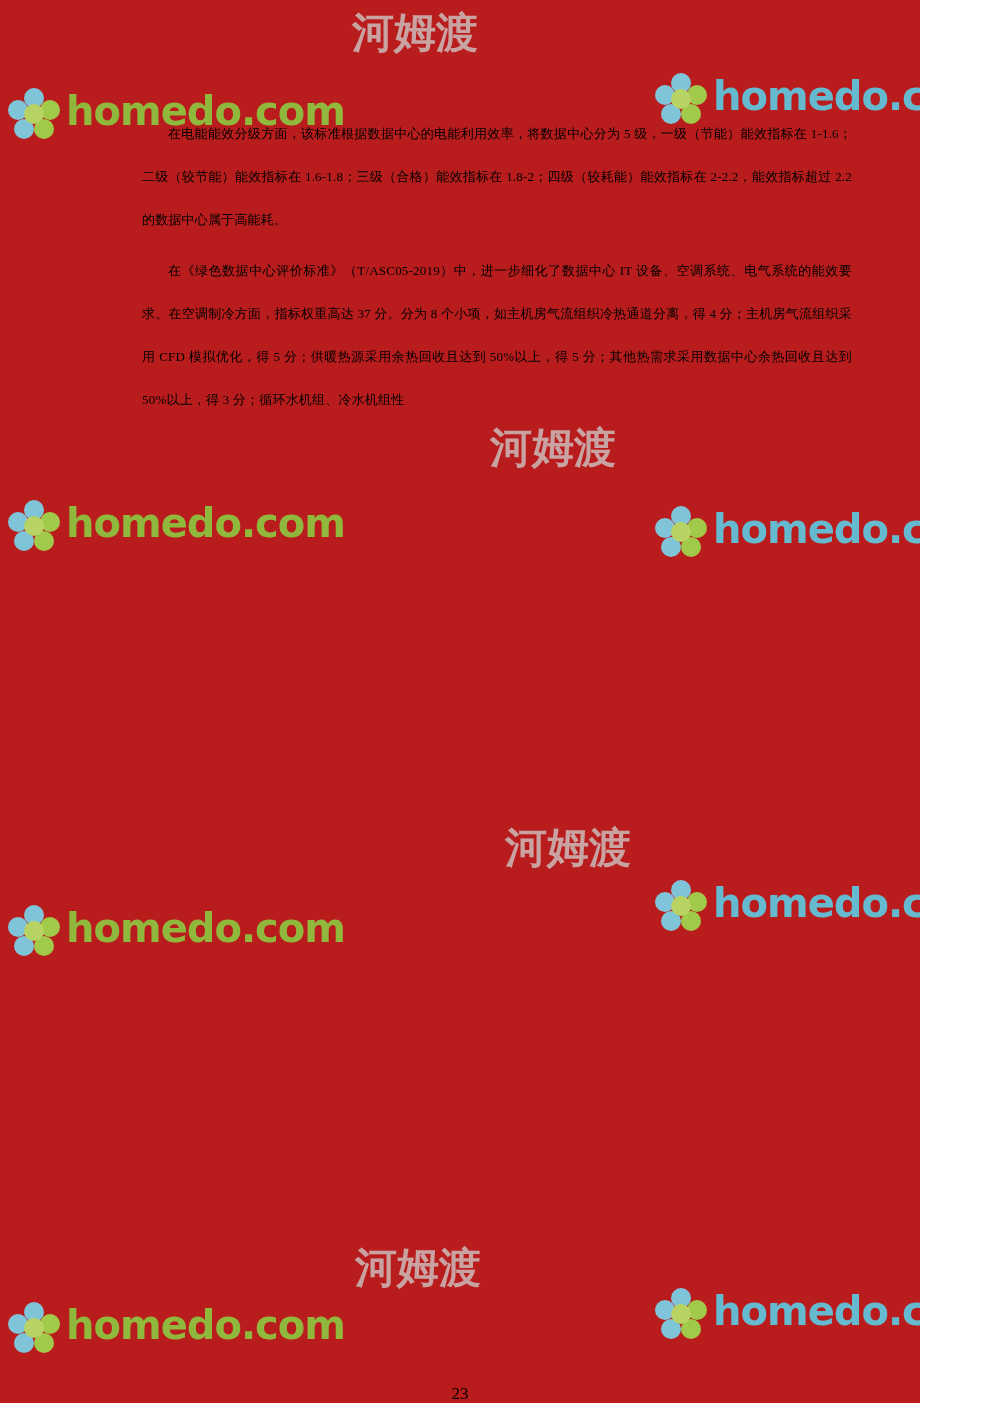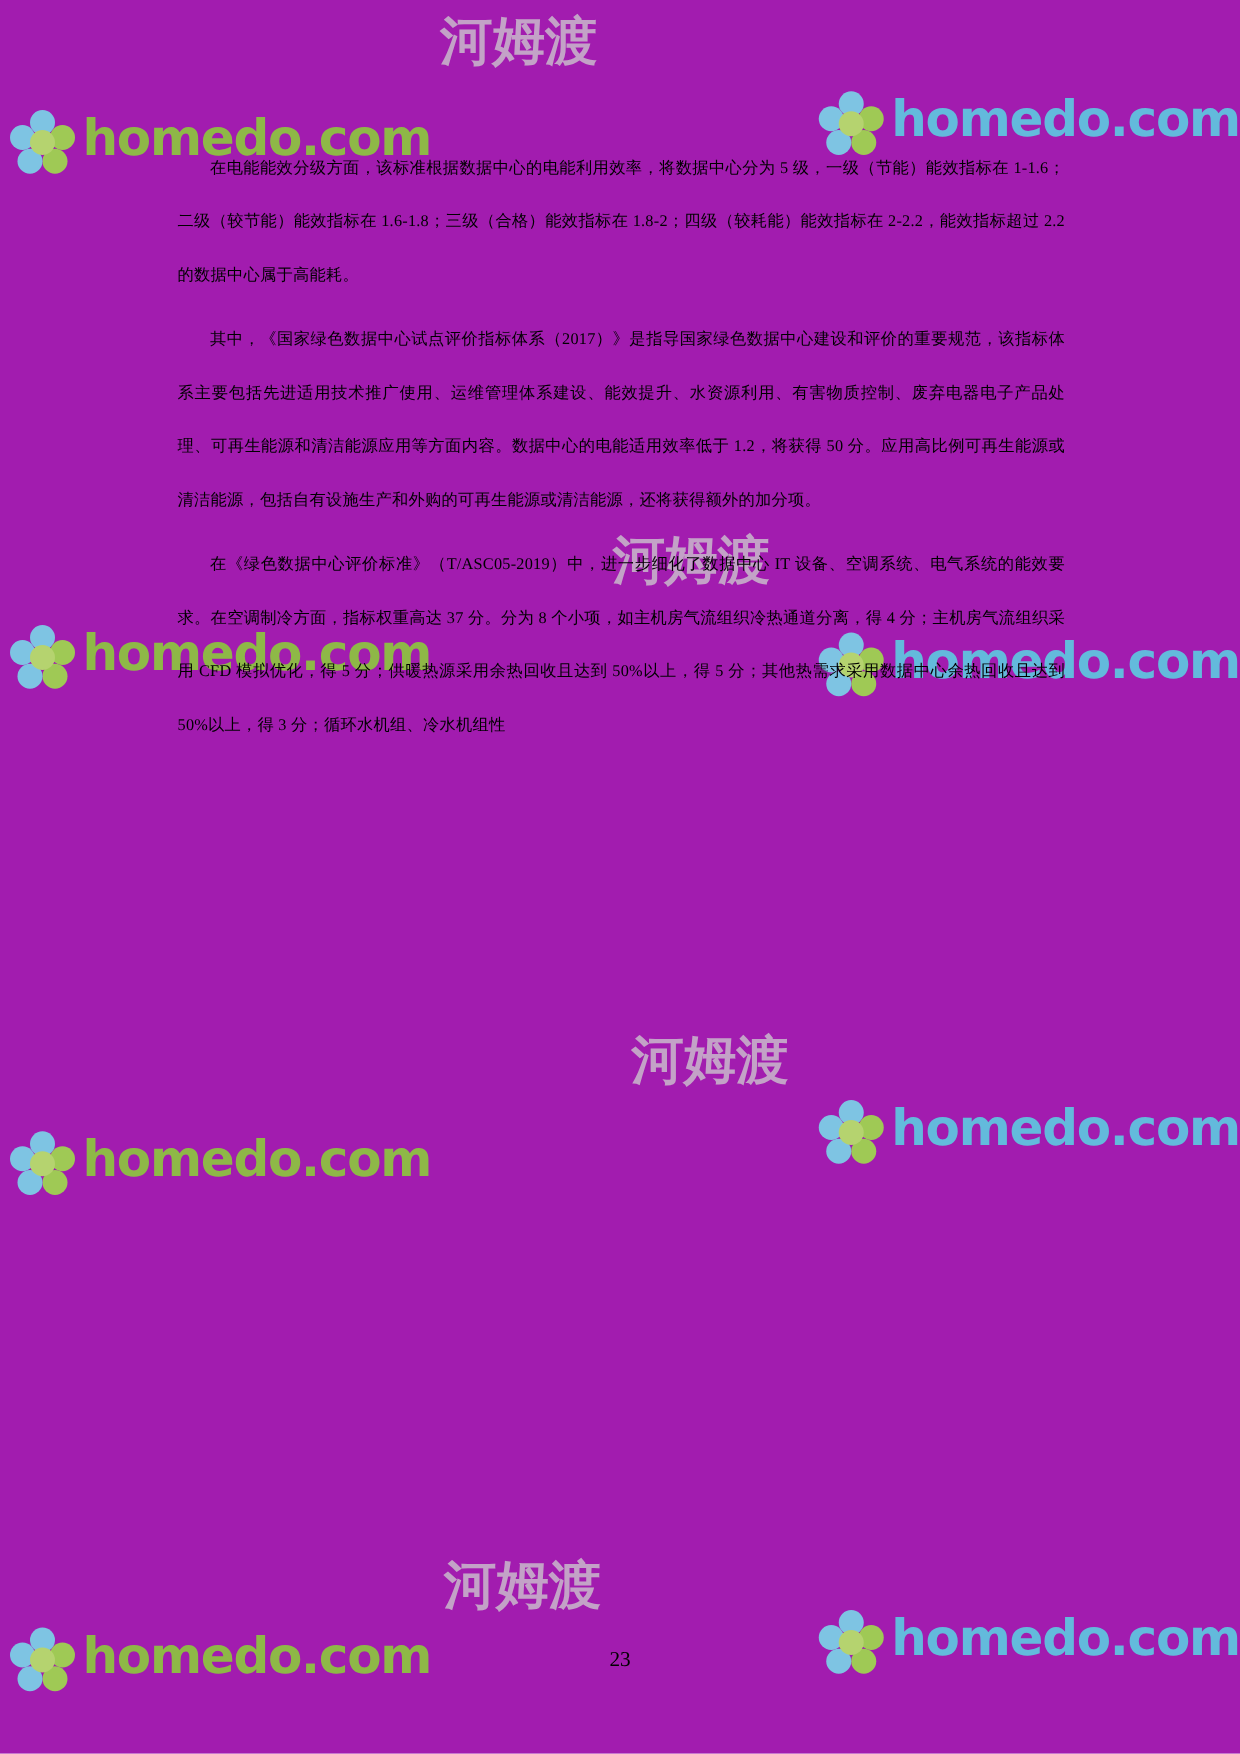--- a/index.html
+++ b/index.html
@@ -5,23 +5,23 @@
   html, body {
     margin: 0;
     padding: 0;
     background: #ffffff;
   }
   body {
     font-family: "Liberation Serif", "DejaVu Serif", serif;
   }
   .page {
     position: relative;
-    width: 992px;
+    width: 920px;
     height: 1403px;
-    background: #a21caf;
+    background: #b91c1c;
     overflow: hidden;
   }
   .content {
     position: absolute;
     left: 142px;
     top: 112px;
     width: 710px;
   }
   .para {
     margin: 0 0 8px 0;
@@ -30,21 +30,21 @@
     color: #000000;
     text-align: justify;
     text-justify: inter-ideograph;
     text-indent: 2em;
     letter-spacing: 0.2px;
   }
   .page-number {
     position: absolute;
     left: 0;
     right: 0;
-    top: 1318px;
+    top: 1384px;
     text-align: center;
     font-size: 17px;
     color: #000;
     font-family: "Liberation Serif", serif;
   }
 
   
   .wm {
     position: absolute;
     pointer-events: none;
@@ -198,18 +198,17 @@
           <span class="p4"></span>
           <span class="p5"></span>
           <span class="c"></span>
         </div>
       <div class="wtext">homedo.com</div>
     </div>
   </div>
 
   <div class="content">
     <p class="para">在电能能效分级方面，该标准根据数据中心的电能利用效率，将数据中心分为 5 级，一级（节能）能效指标在 1-1.6；二级（较节能）能效指标在 1.6-1.8；三级（合格）能效指标在 1.8-2；四级（较耗能）能效指标在 2-2.2，能效指标超过 2.2 的数据中心属于高能耗。</p>
-    <p class="para">其中，《国家绿色数据中心试点评价指标体系（2017）》是指导国家绿色数据中心建设和评价的重要规范，该指标体系主要包括先进适用技术推广使用、运维管理体系建设、能效提升、水资源利用、有害物质控制、废弃电器电子产品处理、可再生能源和清洁能源应用等方面内容。数据中心的电能适用效率低于 1.2，将获得 50 分。应用高比例可再生能源或清洁能源，包括自有设施生产和外购的可再生能源或清洁能源，还将获得额外的加分项。</p>
     <p class="para">在《绿色数据中心评价标准》（T/ASC05-2019）中，进一步细化了数据中心 IT 设备、空调系统、电气系统的能效要求。在空调制冷方面，指标权重高达 37 分。分为 8 个小项，如主机房气流组织冷热通道分离，得 4 分；主机房气流组织采用 CFD 模拟优化，得 5 分；供暖热源采用余热回收且达到 50%以上，得 5 分；其他热需求采用数据中心余热回收且达到 50%以上，得 3 分；循环水机组、冷水机组性</p>
   </div>
 
   <div class="page-number">23</div>
 </div>
 
 </body></html>

